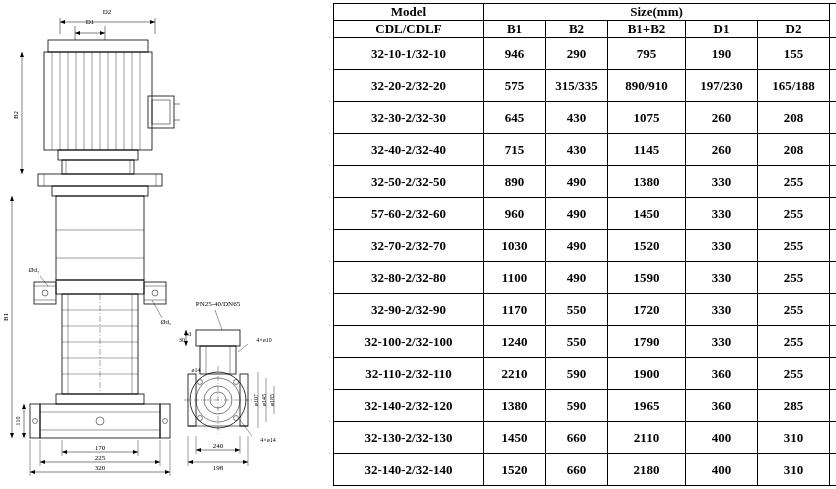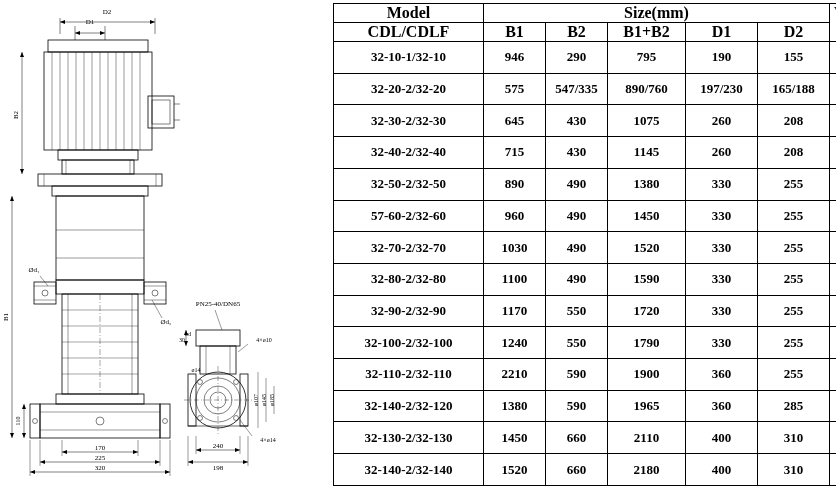--- a/index.html
+++ b/index.html
@@ -48,21 +48,21 @@
   }
   table.spec td, table.spec th {
     border: 1px solid #000000;
     text-align: center;
     vertical-align: middle;
     font-family: "Liberation Serif", serif;
     font-weight: bold;
     padding: 0;
   }
   table.spec th {
-    font-size: 16px;
+    font-size: 13px;
     font-family: Liberation Serif, serif;
   }
   table.spec td {
     font-size: 13px;
   }
   td.model-cell {
     font-size: 12.5px;
   }
   th.head-model { font-size: 15px; }
   th.head-size  { font-size: 15px; }
@@ -311,22 +311,22 @@
           <td>946</td>
           <td>290</td>
           <td>795</td>
           <td>190</td>
           <td>155</td>
           <td>71</td>
         </tr>
         <tr>
           <td class="model-cell">32-20-2/32-20</td>
           <td>575</td>
-          <td>547/335</td>
-          <td>890/760</td>
+          <td>315/335</td>
+          <td>890/910</td>
           <td>197/230</td>
           <td>165/188</td>
           <td>84</td>
         </tr>
         <tr>
           <td class="model-cell">32-30-2/32-30</td>
           <td>645</td>
           <td>430</td>
           <td>1075</td>
           <td>260</td>

